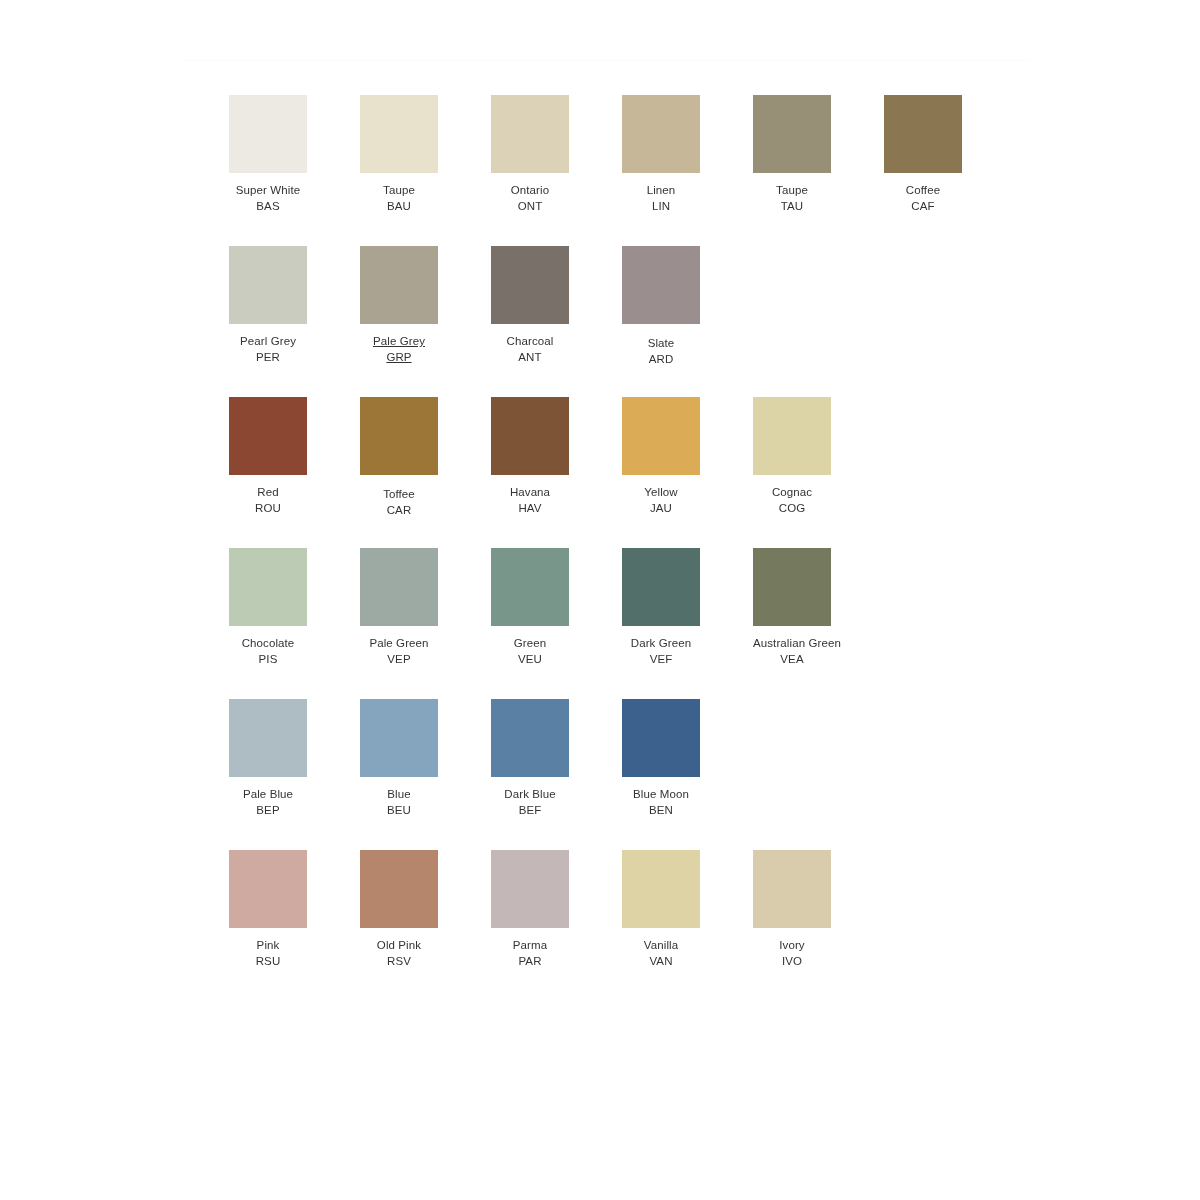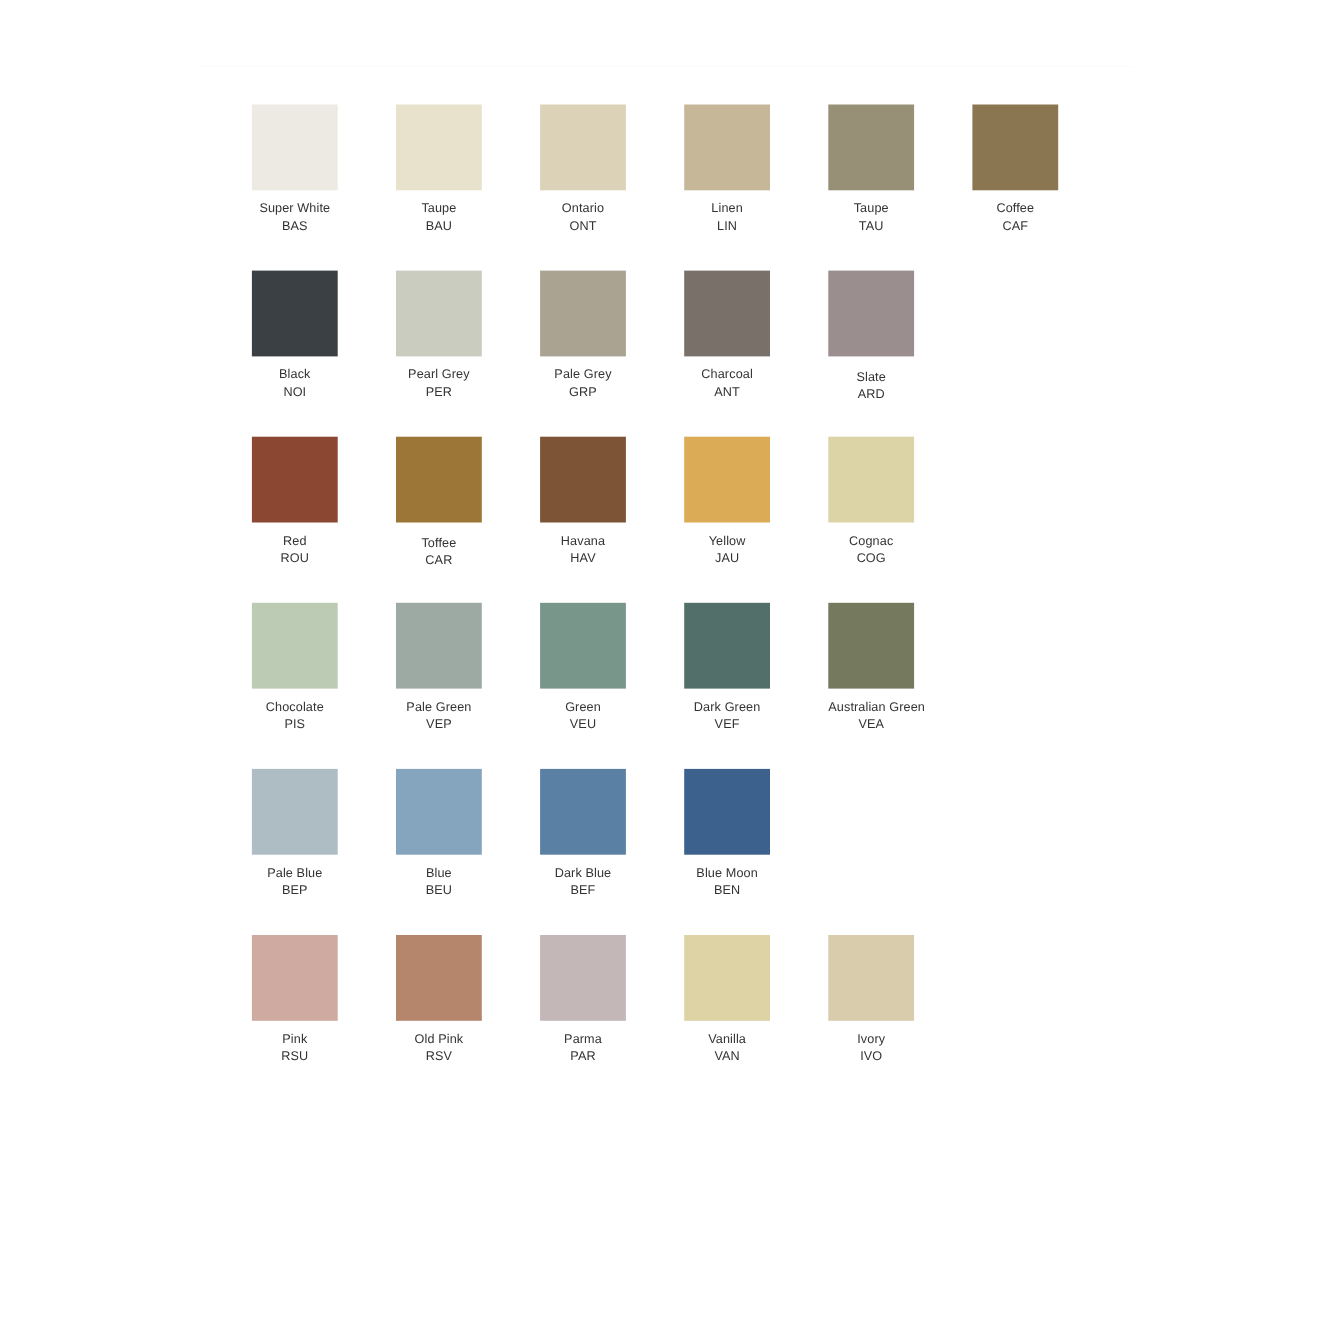--- a/index.html
+++ b/index.html
@@ -127,36 +127,29 @@
         <div class="swatch-cell">
           <div class="swatch-chip" style="background-color: rgb(138, 118, 80);"></div>
           <div class="swatch-caption" style="color: rgb(51, 51, 51);">
             <span class="swatch-name">Coffee</span>
             <span class="swatch-code">CAF</span>
           </div>
         </div>
       </div>
       <div class="palette-row">
         <div class="swatch-cell">
-          <div class="swatch-chip" style="background-color: rgb(59, 64, 69);"></div>
-          <div class="swatch-caption" style="color: rgb(51, 51, 51);">
-            <span class="swatch-name">Black</span>
-            <span class="swatch-code">NOI</span>
-          </div>
-        </div>
-        <div class="swatch-cell">
           <div class="swatch-chip" style="background-color: rgb(201, 204, 191);"></div>
           <div class="swatch-caption" style="color: rgb(51, 51, 51);">
             <span class="swatch-name">Pearl Grey</span>
             <span class="swatch-code">PER</span>
           </div>
         </div>
         <div class="swatch-cell">
           <div class="swatch-chip" style="background-color: rgb(171, 163, 146);"></div>
-          <div class="swatch-caption" style="color: rgb(51, 51, 51);">
+          <div class="swatch-caption" style="color: rgb(51, 51, 51); text-decoration: underline;">
             <span class="swatch-name">Pale Grey</span>
             <span class="swatch-code">GRP</span>
           </div>
         </div>
         <div class="swatch-cell">
           <div class="swatch-chip" style="background-color: rgb(122, 112, 106);"></div>
           <div class="swatch-caption" style="color: rgb(51, 51, 51);">
             <span class="swatch-name">Charcoal</span>
             <span class="swatch-code">ANT</span>
           </div>

